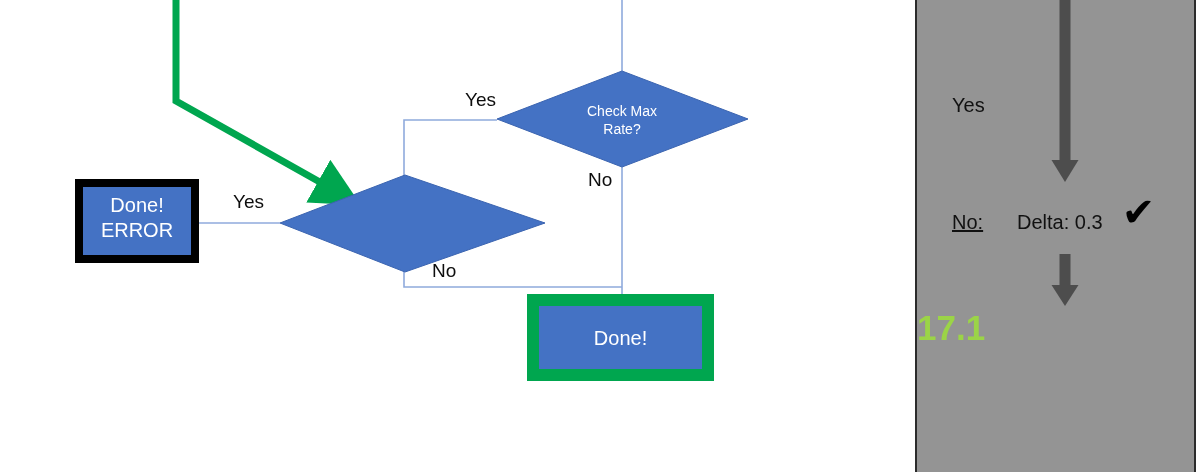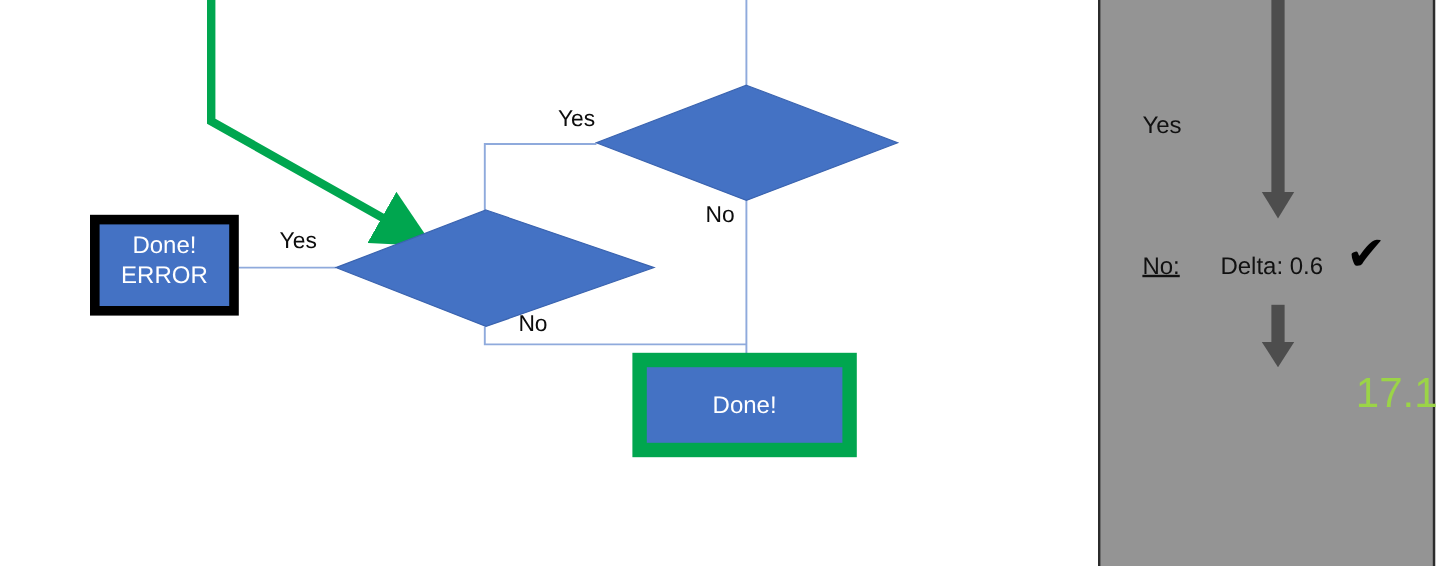--- a/index.html
+++ b/index.html
@@ -78,24 +78,24 @@
     font-size: 20px;
     line-height: 1;
     white-space: nowrap;
   }
   #panel-yes   { left: 35px;  top: 95px; }
   #panel-no    { left: 35px;  top: 212px; text-decoration: underline; }
   #panel-delta { left: 100px; top: 212px; }
   #panel-value {
     left: 0; top: 310px;
     width: 281px;
-    text-align: right;
+    text-align: left;
     color: #9BD447;
     font-size: 35px;
-    font-weight: normal;
+    font-weight: bold;
   }
   #panel-check {
     position: absolute;
     left: 1px; top: 192px;
     width: 281px;
     text-align: center;
     color: #000000;
     font-size: 40px;
     line-height: 1;
     padding-left: 160px;
@@ -136,20 +136,22 @@
 
       <polygon points="622,71 748,119 622,167 497,119" fill="#4472C4" stroke="#3B64B0" stroke-width="1"></polygon>
 
       <polygon points="405,175 545,223 405,272 280,223" fill="#4472C4" stroke="#3B64B0" stroke-width="1"></polygon>
 
       <rect x="79" y="183" width="116" height="76" fill="#4472C4" stroke="#000000" stroke-width="8"></rect>
 
       <rect x="533" y="300" width="175" height="75" fill="#4472C4" stroke="#00A64F" stroke-width="12"></rect>
     </svg>
 
+    <div class="shape-label diamond-label" style="left:532px; top:103px; width:180px;">Check Max
+Rate?</div>
 
 
     <div class="shape-label box-label" style="left:79px; top:193px; width:116px;">Done!
 ERROR</div>
 
     <div class="shape-label box-label" style="left:533px; top:326px; width:175px;">Done!</div>
 
     <div class="edge-label" style="left:465px; top:90px;">Yes</div>
 
     <div class="edge-label" style="left:588px; top:170px;">No</div>
@@ -171,21 +173,21 @@
       <g>
         <rect x="142.5" y="254" width="11" height="33" fill="#4D4D4D"></rect>
         <polygon points="134.5,285 161.5,285 148,306" fill="#4D4D4D"></polygon>
       </g>
     </svg>
 
     <div class="panel-text" id="panel-yes">Yes</div>
 
     <div class="panel-text" id="panel-no">No:</div>
 
-    <div class="panel-text" id="panel-delta">Delta: 0.6</div>
+    <div class="panel-text" id="panel-delta">Delta: 0.3</div>
 
     <div id="panel-check">✔</div>
 
     <div class="panel-text" id="panel-value">17.1</div>
   </div>
 
   <div id="stage-right-filler"></div>
 </div>
 
 </body></html>

